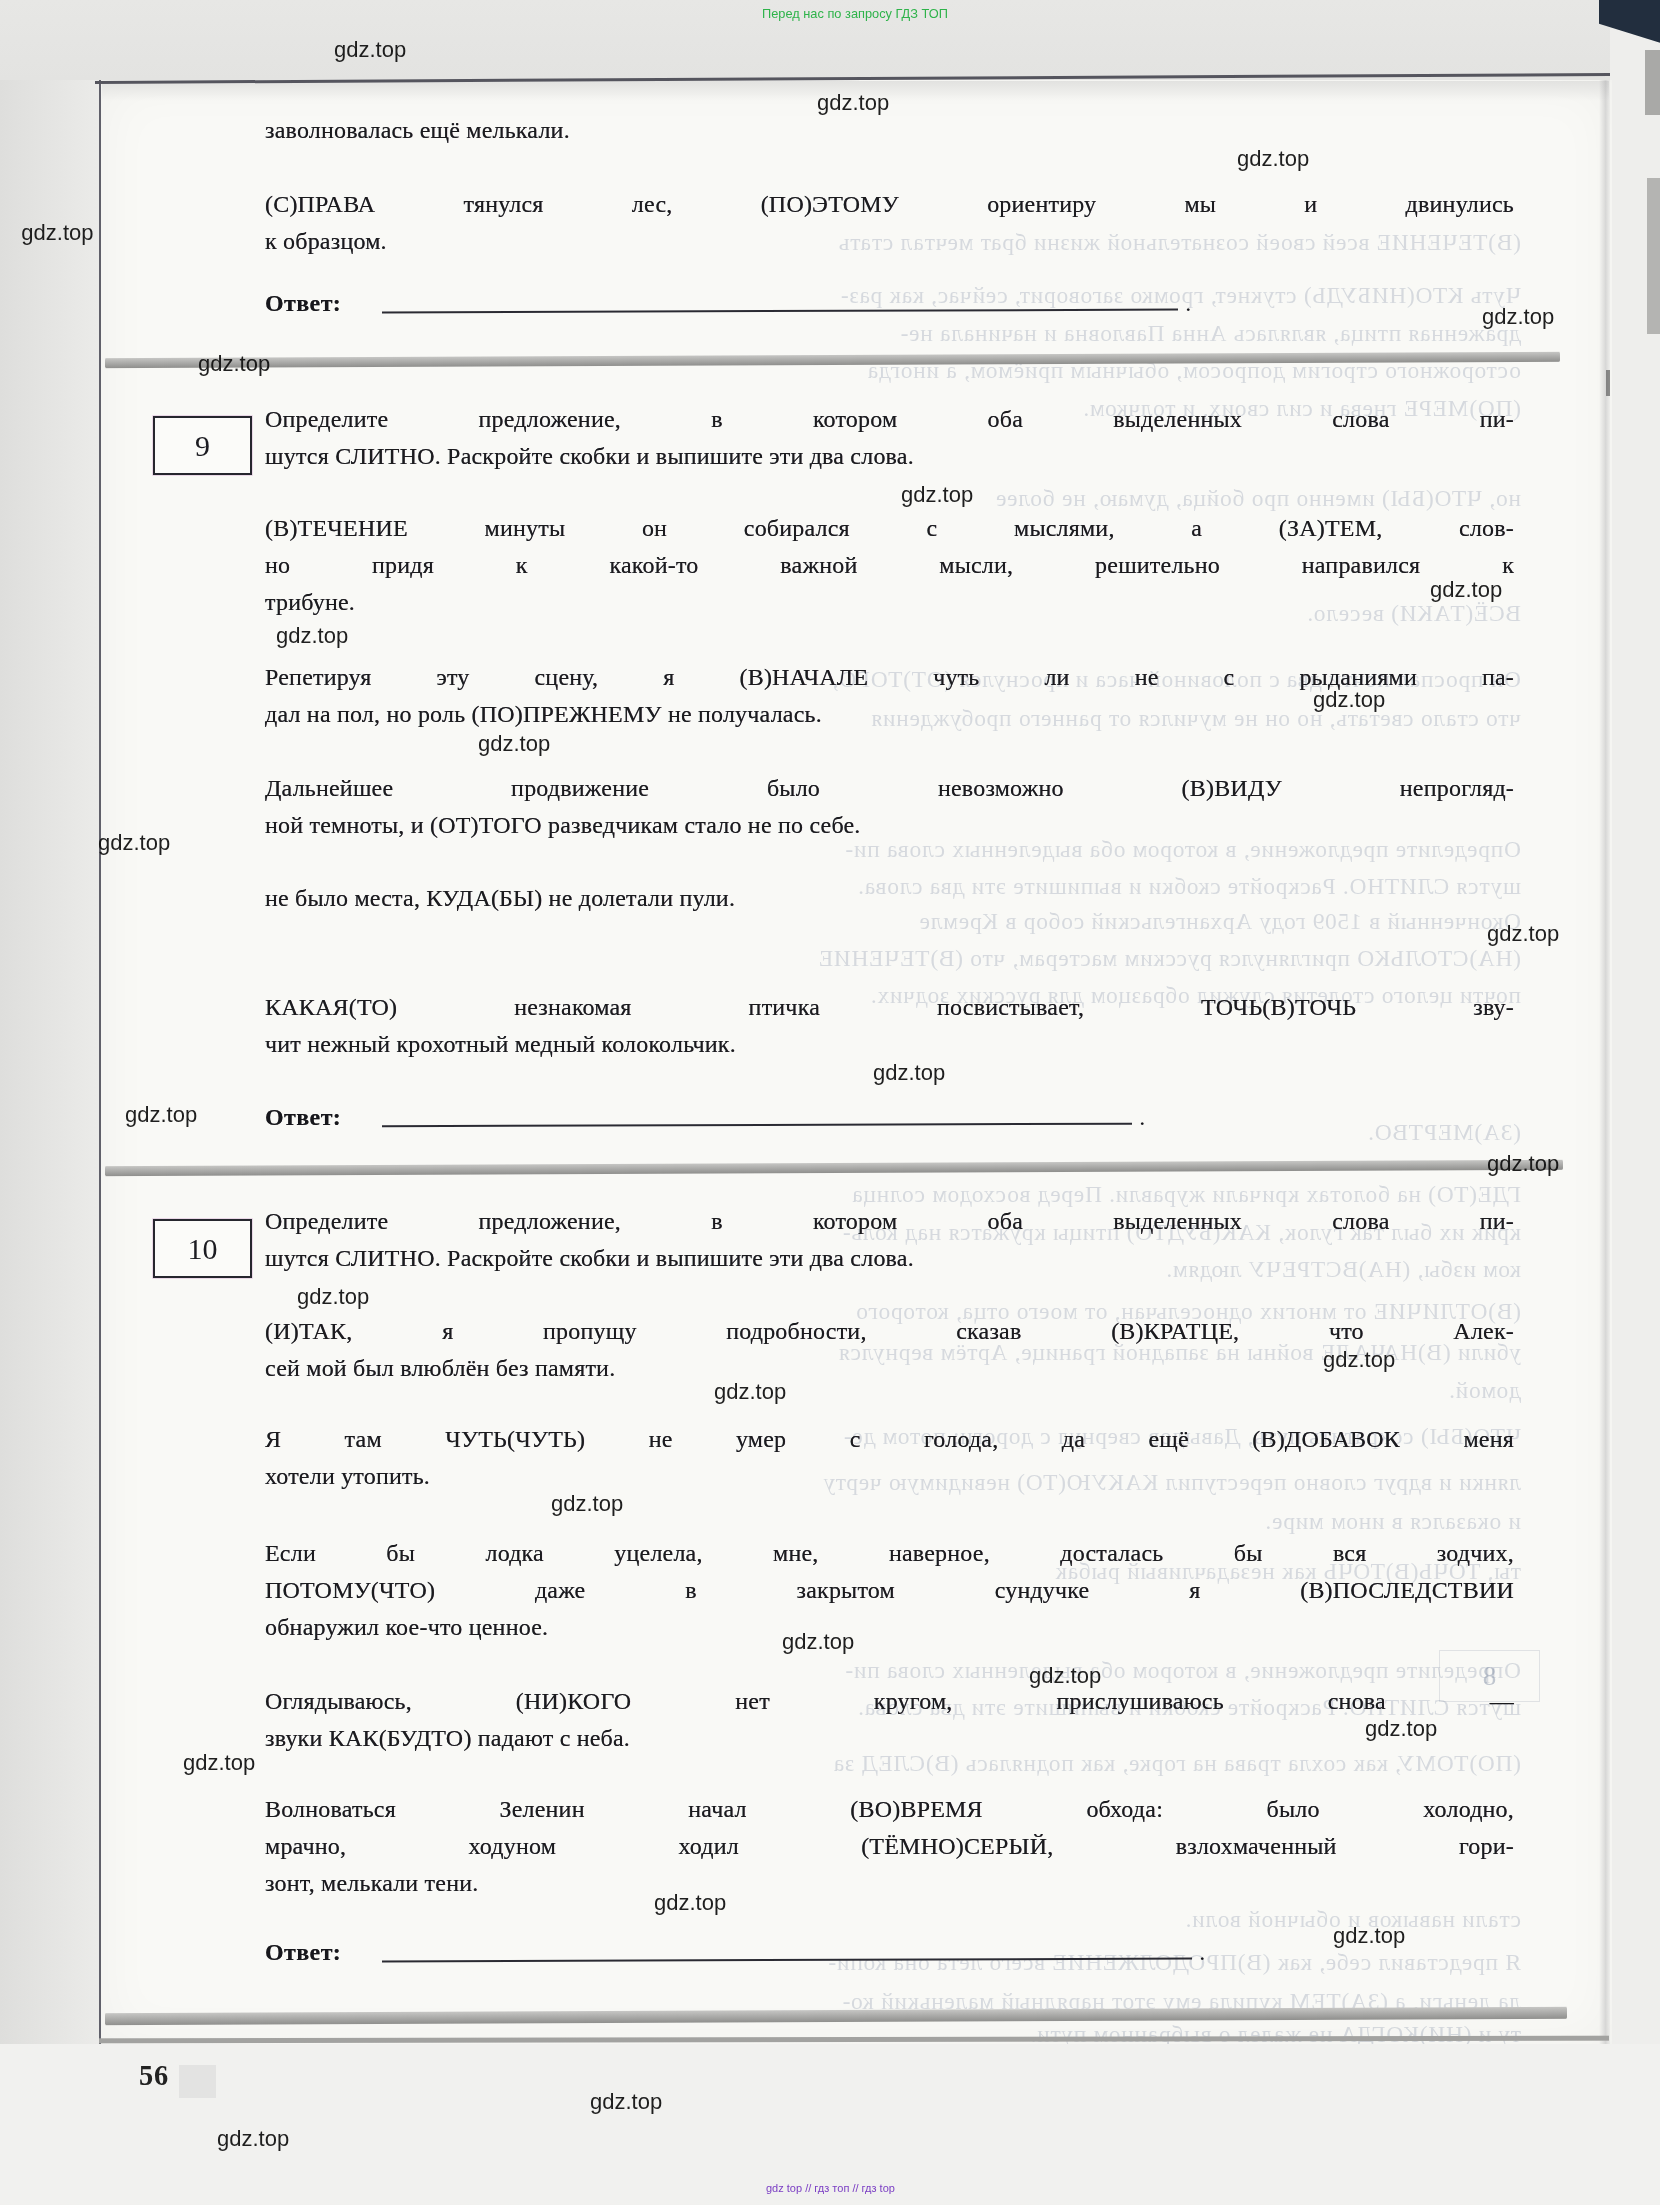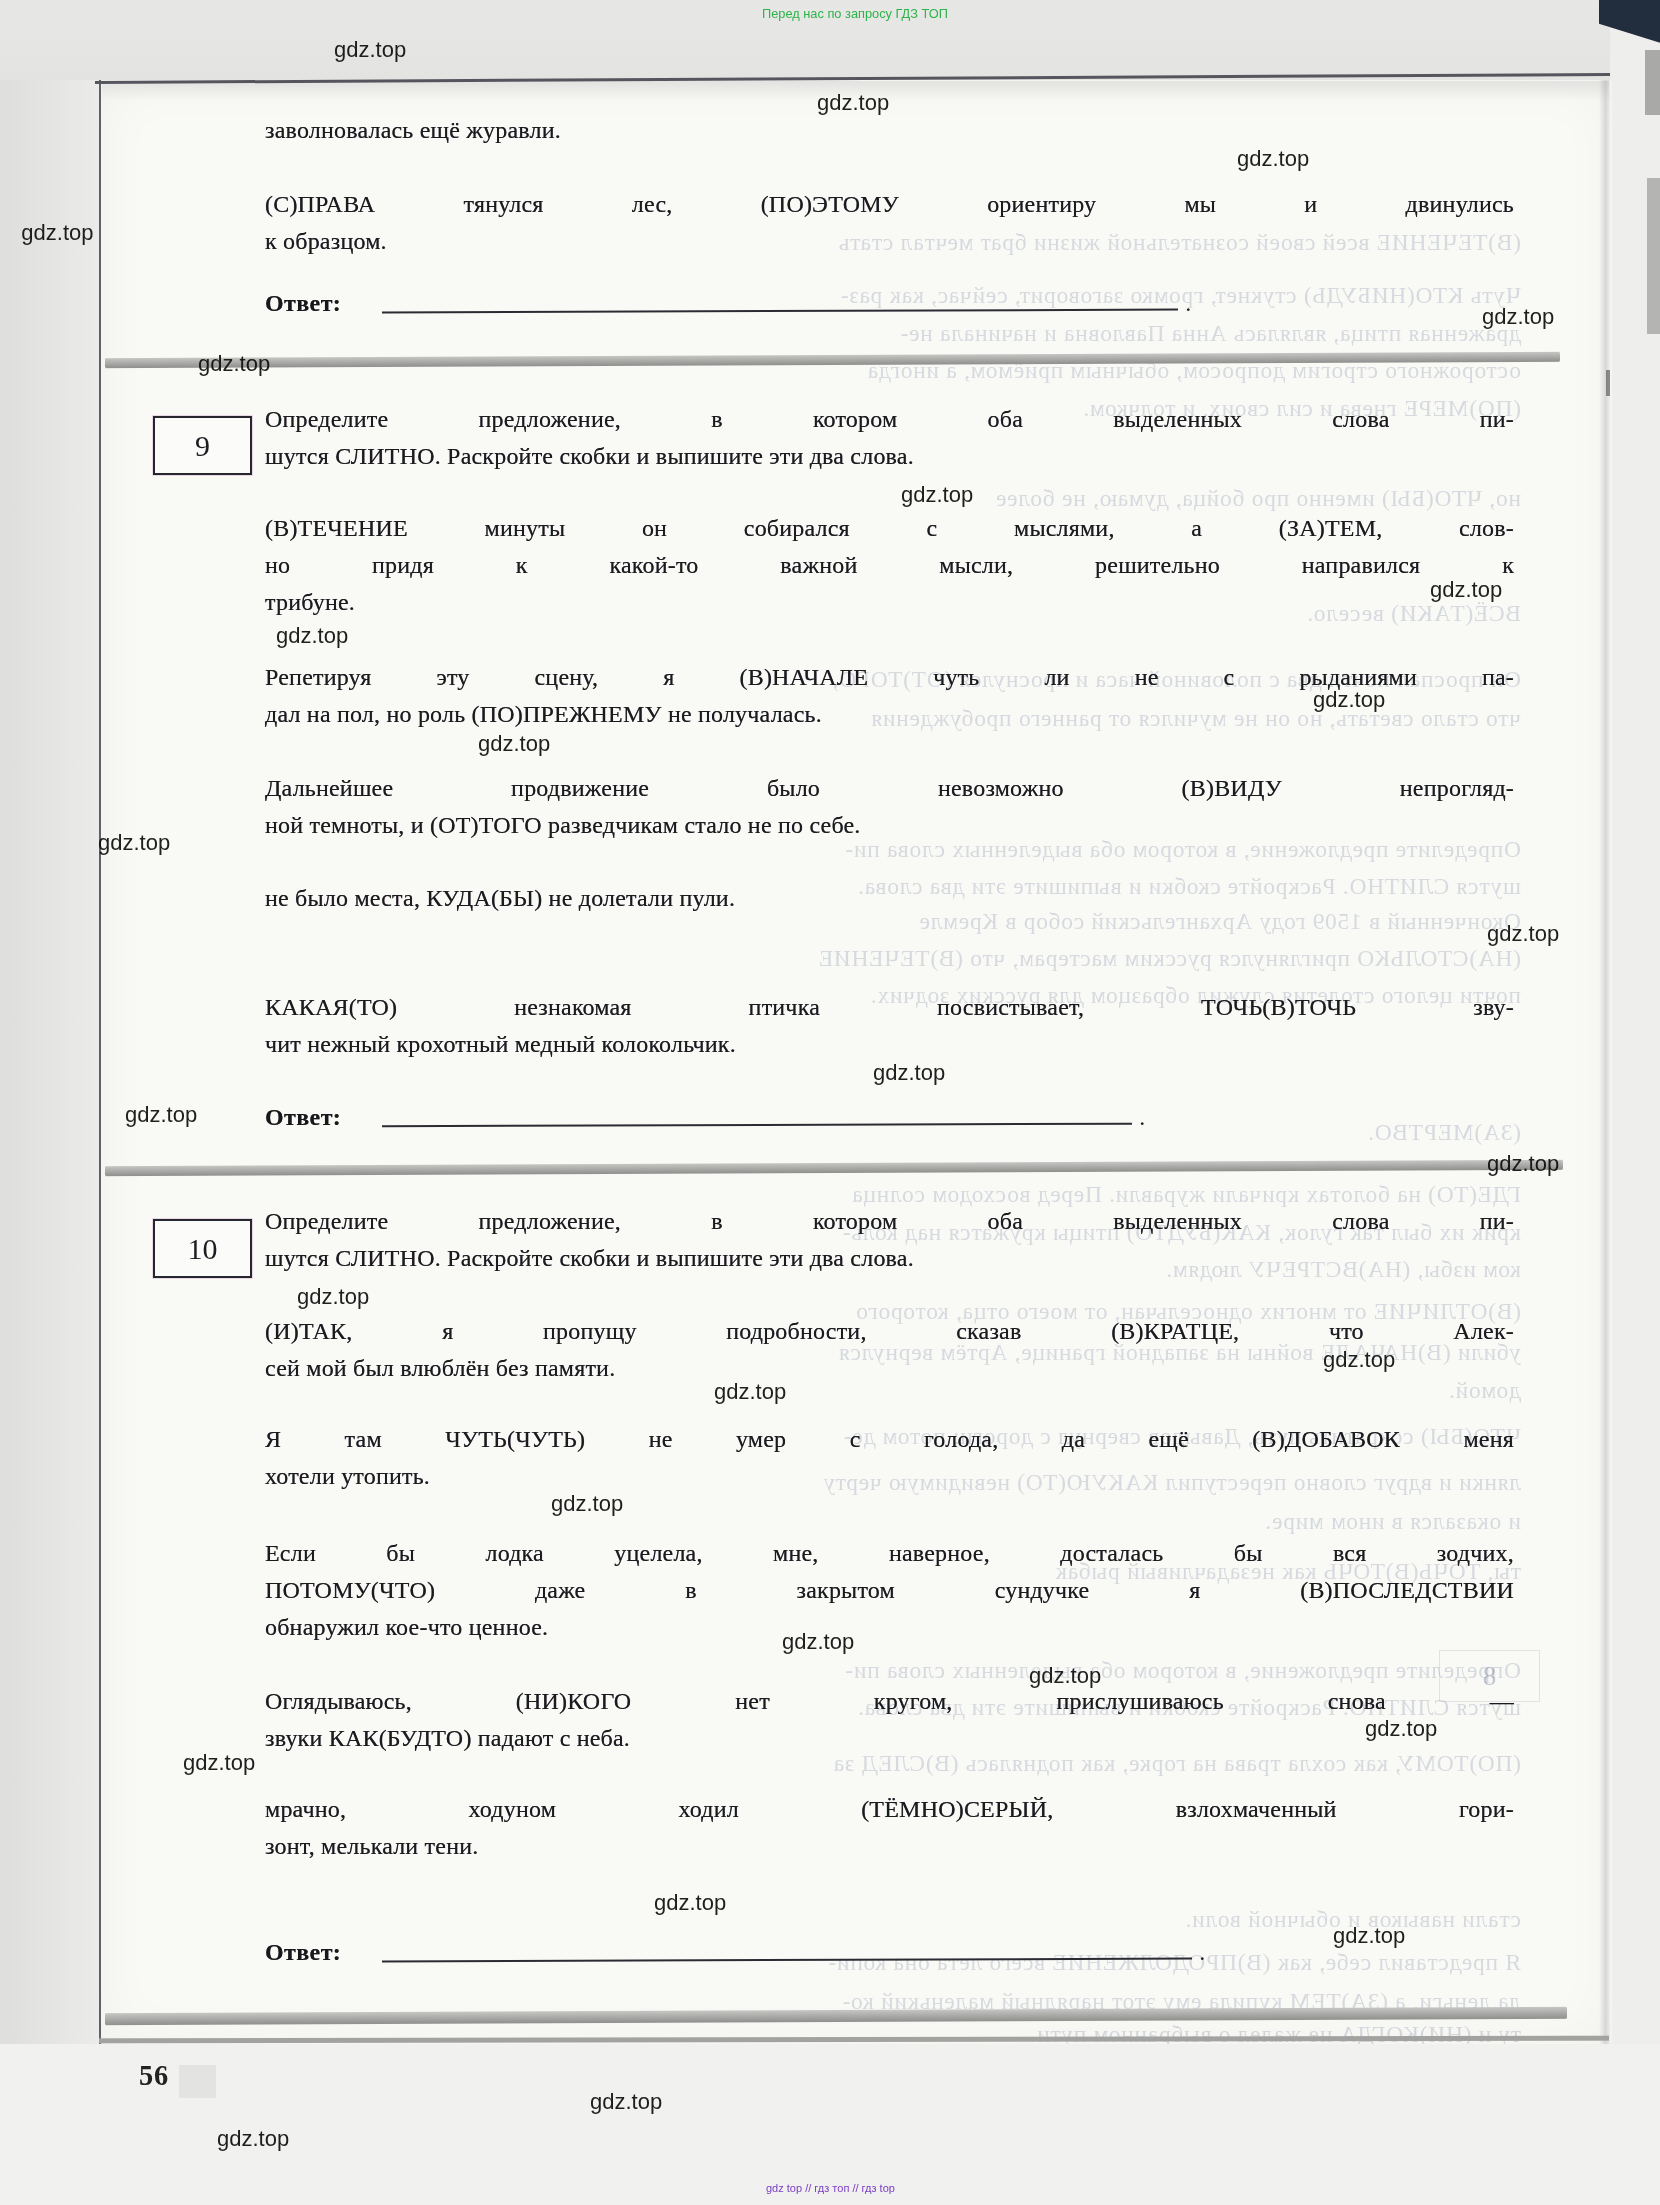--- a/index.html
+++ b/index.html
@@ -105,21 +105,21 @@
   <div class="abs bleed" style="top:1657px">Определите предложение, в котором оба выделенных слова пи-</div>
   <div class="abs bleed" style="top:1694px">шутся СЛИТНО. Раскройте скобки и выпишите эти два слова.</div>
   <div class="abs bleed" style="top:1750px">(ПО)ТОМУ, как сохла трава на горке, как поднялась (В)СЛЕД за</div>
   <div class="abs bleed" style="top:1906px">стали навыков и обычной воли.</div>
   <div class="abs bleed" style="top:1949px">Я представил себе, как (В)ПРОДОЛЖЕНИЕ всего лета она копи-</div>
   <div class="abs bleed" style="top:1988px">ла деньги, а (ЗА)ТЕМ купила ему этот нарядный маленький ко-</div>
   <div class="abs bleed" style="top:2021px">ту и (НИ)КОГДА не жалел о выбранном пути.</div>
   <div class="abs bleed-box" style="left:1439px;top:1650px;width:99px;height:50px">8</div>
 
   <div class="abs textblock" style="top:112px">
-    <div class="tl last">заволновалась ещё журавли.</div>
+    <div class="tl last">заволновалась ещё мелькали.</div>
   </div>
   <div class="abs textblock" style="top:186px">
     <div class="tl">(С)ПРАВА тянулся лес, (ПО)ЭТОМУ ориентиру мы и двинулись</div>
     <div class="tl last">к образцом.</div>
   </div>
   <div class="abs ansrow" style="top:290px">
     <span class="anslabel">Ответ:</span>
     <span class="ansline" style="width:796px"></span>
     <span class="ansdot">.</span>
   </div>
@@ -177,20 +177,21 @@
   <div class="abs textblock" style="top:1535px">
     <div class="tl">Если бы лодка уцелела, мне, наверное, досталась бы вся зодчих,</div>
     <div class="tl">ПОТОМУ(ЧТО) даже в закрытом сундучке я (В)ПОСЛЕДСТВИИ</div>
     <div class="tl last">обнаружил кое-что ценное.</div>
   </div>
   <div class="abs textblock" style="top:1683px">
     <div class="tl">Оглядываюсь, (НИ)КОГО нет кругом, прислушиваюсь снова —</div>
     <div class="tl last">звуки КАК(БУДТО) падают с неба.</div>
   </div>
   <div class="abs textblock" style="top:1791px">
+    <div class="tl">Волноваться Зеленин начал (ВО)ВРЕМЯ обхода: было холодно,</div>
     <div class="tl">мрачно, ходуном ходил (ТЁМНО)СЕРЫЙ, взлохмаченный гори-</div>
     <div class="tl last">зонт, мелькали тени.</div>
   </div>
   <div class="abs ansrow" style="top:1939px">
     <span class="anslabel">Ответ:</span>
     <span class="ansline" style="width:810px"></span>
     <span class="ansdot">.</span>
   </div>
   <div class="abs divider" style="left:105px;top:2010px;width:1462px;height:12px"></div>
   <div class="abs page-bottom-line"></div>

